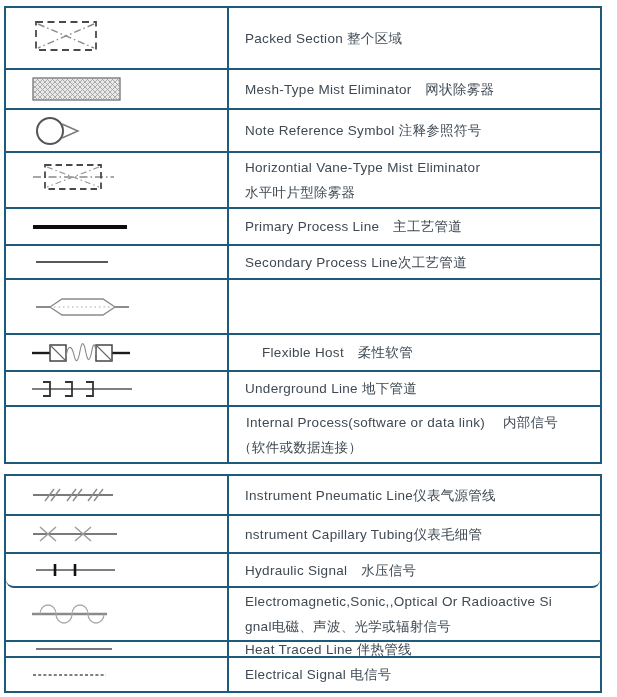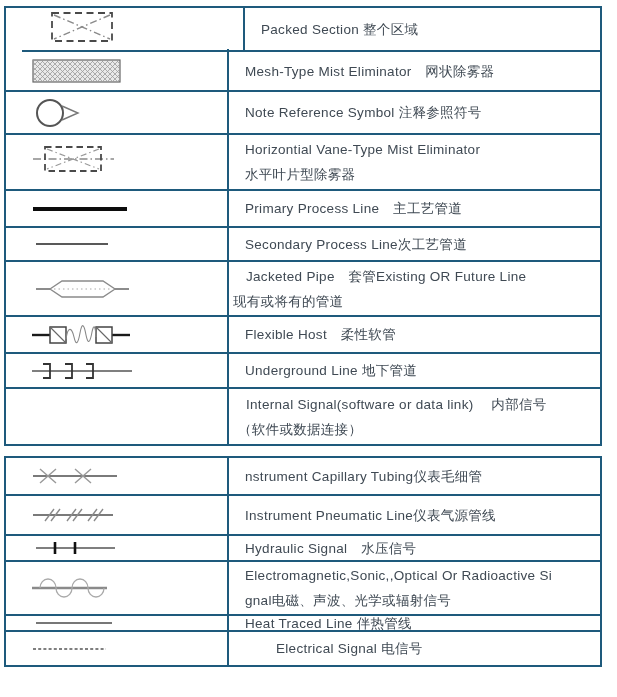--- a/index.html
+++ b/index.html
@@ -34,21 +34,21 @@
   .row.hang .txt { padding-left:4px; }
   .row.hang .label { text-indent:13px; }
   .row.hang-small .txt { padding-left:9px; }
   .row.hang-small .label { text-indent:8px; }
 </style>
 </head>
 <body>
 
 <div class="page">
   <div class="legend-table" id="table-0">
-      <div class="row" style="height: 44px; margin-left: 16px;">
+      <div class="row" style="height: 62px;">
         <div class="sym">
           <svg width="160" height="44" viewBox="0 0 160 44">
             <rect x="6" y="6" width="60" height="28" fill="none" stroke="#4a4a4a" stroke-width="1.8" stroke-dasharray="7 4.5"></rect>
             <line x1="8" y1="8" x2="64" y2="32" stroke="#8a8a8a" stroke-width="1.4" stroke-dasharray="7 3 1.5 3"></line>
             <line x1="64" y1="8" x2="8" y2="32" stroke="#8a8a8a" stroke-width="1.4" stroke-dasharray="7 3 1.5 3"></line>
           </svg>
         </div>
         <div class="txt">
           <span class="label">Packed Section 整个区域</span>
         </div>
@@ -116,26 +116,22 @@
       </div>
       <div class="row hang" style="height: 55px;">
         <div class="sym">
           <svg width="160" height="44" viewBox="0 0 160 44">
             <line x1="6" y1="22" x2="20" y2="22" stroke="#666" stroke-width="1.5"></line>
             <line x1="85" y1="22" x2="99" y2="22" stroke="#666" stroke-width="1.5"></line>
             <path d="M20,22 L32,14 L73,14 L85,22 L73,30 L32,30 Z" fill="none" stroke="#8a8a8a" stroke-width="1.3"></path>
             <line x1="24" y1="22" x2="81" y2="22" stroke="#aaa" stroke-width="1.2" stroke-dasharray="1.5 3"></line>
           </svg>
         </div>
-        <div class="txt">
-          <span class="label">Jacketed Pipe　套管Existing OR Future Line
-现有或将有的管道</span>
-        </div>
-      </div>
-      <div class="row" style="height: 37px;">
+      </div>
+      <div class="row" style="height: 37px; gap: 17px;">
         <div class="sym">
           <svg width="160" height="44" viewBox="0 0 160 44">
             <line x1="2" y1="22" x2="20" y2="22" stroke="#1a1a1a" stroke-width="2.4"></line>
             <line x1="82" y1="22" x2="100" y2="22" stroke="#1a1a1a" stroke-width="2.4"></line>
             <rect x="20" y="14" width="16" height="16" fill="none" stroke="#444" stroke-width="1.5"></rect>
             <line x1="20" y1="14" x2="36" y2="30" stroke="#666" stroke-width="1.1"></line>
             <rect x="66" y="14" width="16" height="16" fill="none" stroke="#444" stroke-width="1.5"></rect>
             <line x1="66" y1="14" x2="82" y2="30" stroke="#666" stroke-width="1.1"></line>
             <path d="M36,26 c2,-14 6,-11 8,-2 c2,9 4,7 6,-4 c2,-11 4,-9 6,2 c2,10 4,8 6,-3 c1.5,-8 3.5,-7 4,5" fill="none" stroke="#888" stroke-width="1.1"></path>
           </svg>
@@ -153,49 +149,49 @@
             <path d="M56,15 L63,15 L63,29 L56,29" fill="none" stroke="#333" stroke-width="1.8"></path>
           </svg>
         </div>
         <div class="txt">
           <span class="label">Underground Line 地下管道</span>
         </div>
       </div>
       <div class="row hang-small" style="height: 55px;">
         <div class="sym"></div>
         <div class="txt">
-          <span class="label">Internal Signal(software or data link)　 内部信号
+          <span class="label">Internal Process(software or data link)　 内部信号
 （软件或数据连接）</span>
         </div>
       </div>
     </div>
   <div class="legend-table" id="table-1">
+      <div class="row" style="height: 40px;">
+        <div class="sym">
+          <svg width="160" height="44" viewBox="0 0 160 44">
+            <line x1="3" y1="22" x2="83" y2="22" stroke="#7a7a7a" stroke-width="2"></line>
+            <path d="M15,28 L24,16 M21,28 L30,16 M37,28 L46,16 M43,28 L52,16 M58,28 L67,16 M64,28 L73,16" stroke="#8a8a8a" stroke-width="1.4" fill="none"></path>
+          </svg>
+        </div>
+        <div class="txt">
+          <span class="label">Instrument Pneumatic Line仪表气源管线</span>
+        </div>
+      </div>
       <div class="row" style="height: 38px;">
         <div class="sym">
           <svg width="160" height="44" viewBox="0 0 160 44">
             <line x1="3" y1="22" x2="87" y2="22" stroke="#7a7a7a" stroke-width="2"></line>
             <path d="M10,15 L26,29 M26,15 L10,29 M45,15 L61,29 M61,15 L45,29" stroke="#999" stroke-width="1.4" fill="none"></path>
           </svg>
         </div>
         <div class="txt">
           <span class="label">nstrument Capillary Tubing仪表毛细管</span>
         </div>
       </div>
-      <div class="row" style="height: 40px;">
-        <div class="sym">
-          <svg width="160" height="44" viewBox="0 0 160 44">
-            <line x1="3" y1="22" x2="83" y2="22" stroke="#7a7a7a" stroke-width="2"></line>
-            <path d="M15,28 L24,16 M21,28 L30,16 M37,28 L46,16 M43,28 L52,16 M58,28 L67,16 M64,28 L73,16" stroke="#8a8a8a" stroke-width="1.4" fill="none"></path>
-          </svg>
-        </div>
-        <div class="txt">
-          <span class="label">Instrument Pneumatic Line仪表气源管线</span>
-        </div>
-      </div>
-      <div class="row" style="height: 26px;">
+      <div class="row" style="height: 34px; border-radius: 8px;">
         <div class="sym">
           <svg width="160" height="44" viewBox="0 0 160 44">
             <line x1="6" y1="22" x2="85" y2="22" stroke="#555" stroke-width="1.6"></line>
             <line x1="25" y1="16" x2="25" y2="28" stroke="#111" stroke-width="2.6"></line>
             <line x1="45" y1="16" x2="45" y2="28" stroke="#111" stroke-width="2.6"></line>
           </svg>
         </div>
         <div class="txt">
           <span class="label">Hydraulic Signal　水压信号</span>
         </div>
@@ -215,21 +211,21 @@
       <div class="row" style="height: 16px;">
         <div class="sym">
           <svg width="160" height="44" viewBox="0 0 160 44">
             <line x1="6" y1="22" x2="82" y2="22" stroke="#777" stroke-width="1.8"></line>
           </svg>
         </div>
         <div class="txt">
           <span class="label">Heat Traced Line 伴热管线</span>
         </div>
       </div>
-      <div class="row" style="height: 33px; gap: 31px;">
+      <div class="row" style="height: 33px;">
         <div class="sym">
           <svg width="160" height="44" viewBox="0 0 160 44">
             <line x1="3" y1="22" x2="76" y2="22" stroke="#555" stroke-width="1.5" stroke-dasharray="3 2.2"></line>
           </svg>
         </div>
         <div class="txt">
           <span class="label">Electrical Signal 电信号</span>
         </div>
       </div>
     </div>

